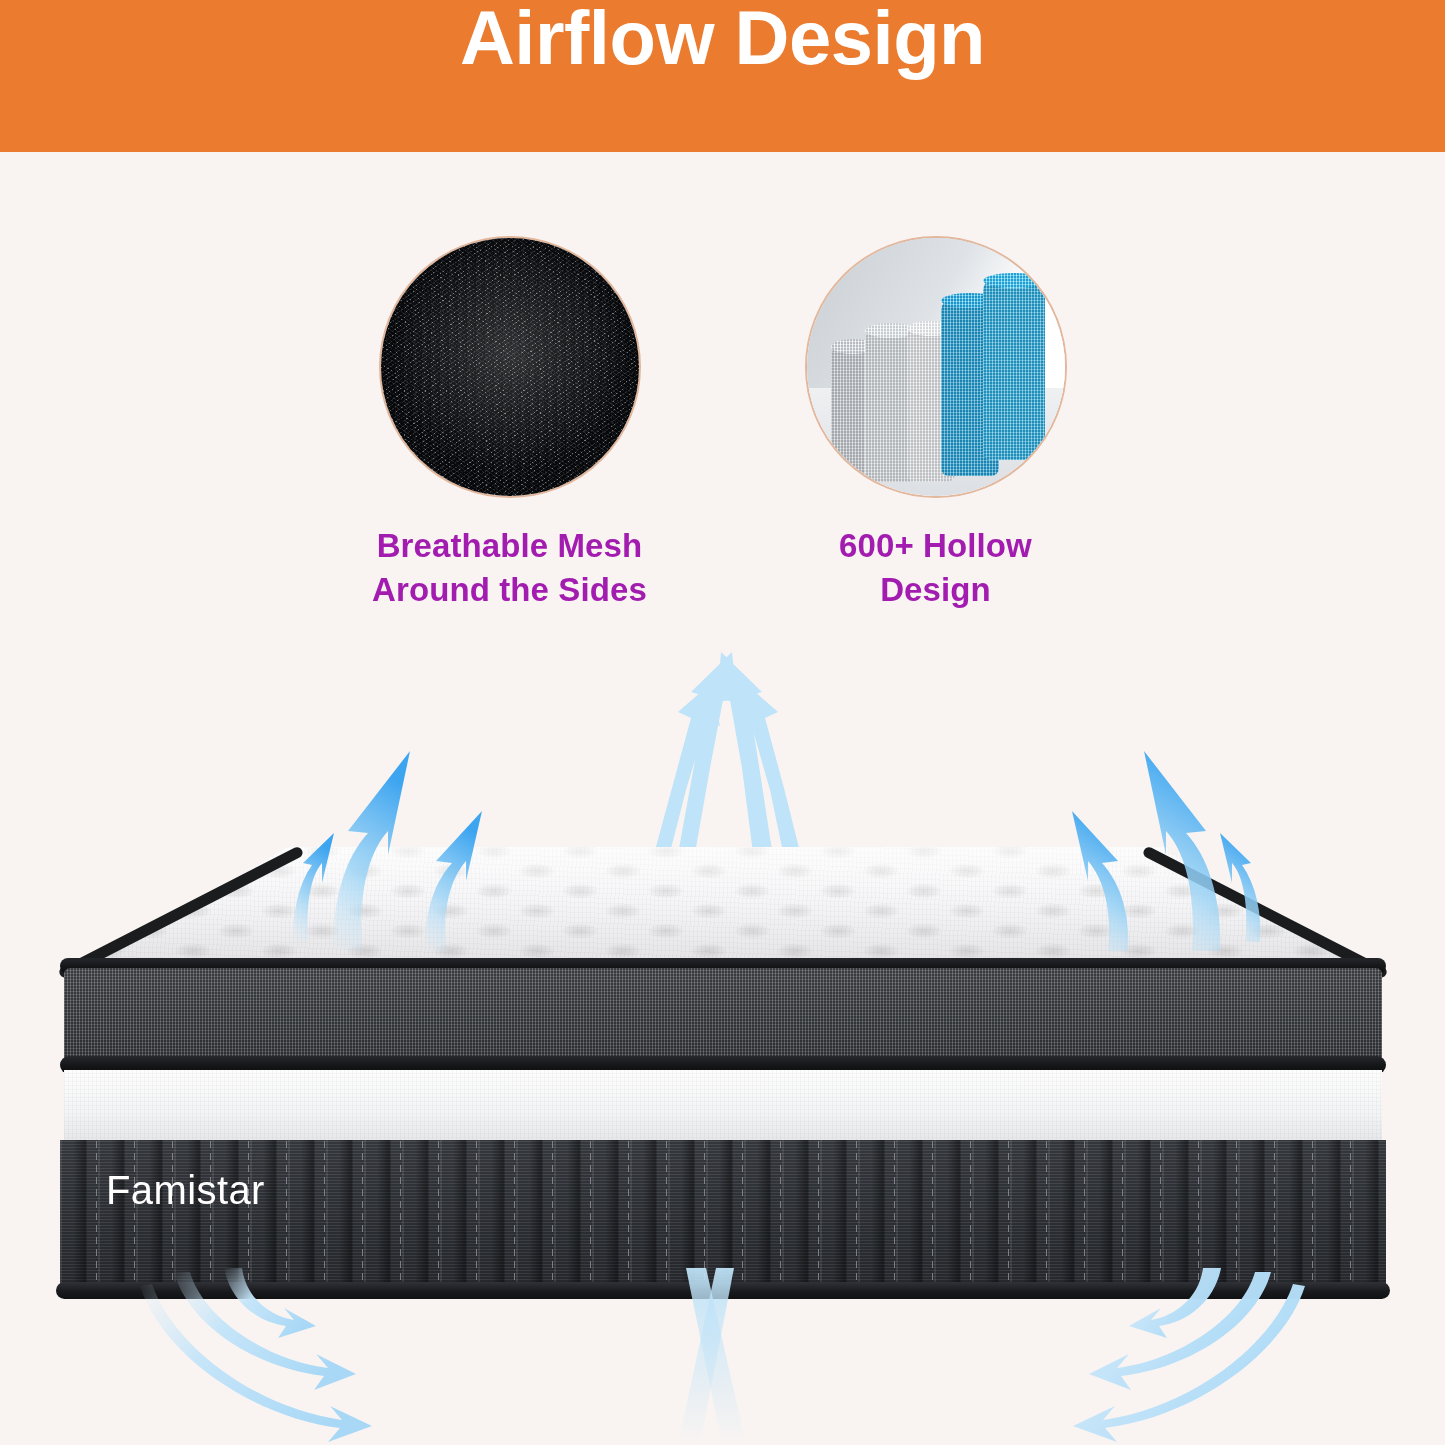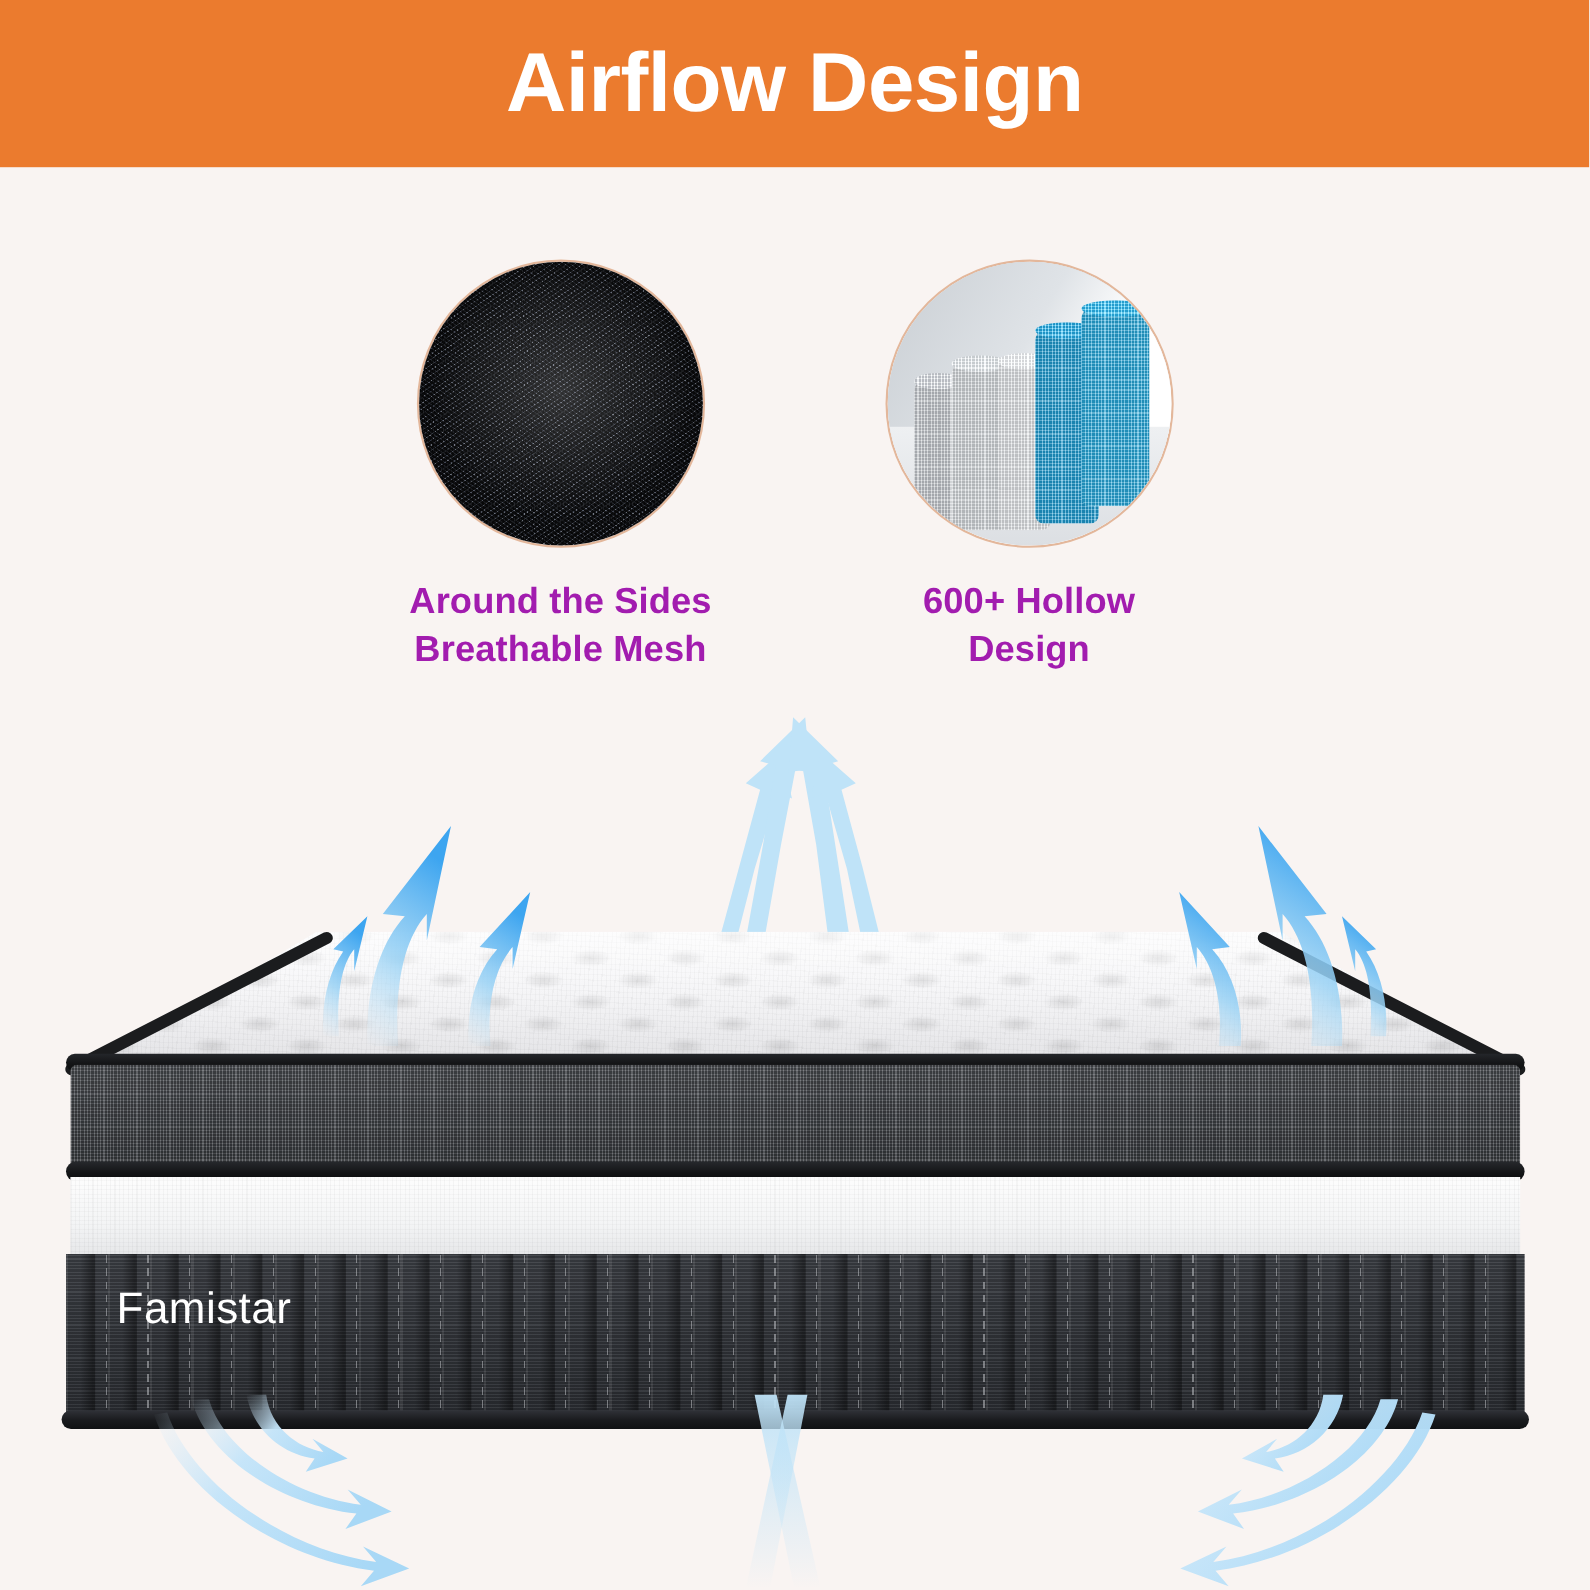--- a/index.html
+++ b/index.html
@@ -8,21 +8,21 @@
     background:#F9F4F2;
     font-family:"Liberation Sans","DejaVu Sans",sans-serif;
     position:relative;
   }
   .page{position:absolute;inset:0;background:#F9F4F2;overflow:hidden;}
 
   
   .banner{
     position:absolute;left:0;top:0;width:1445px;height:152px;
     background:#EB7B2E;
-    display:flex;align-items:center;justify-content:center;
+    display:flex;justify-content:center;
   }
   .banner-title{
     color:#FFFFFF;font-size:76px;font-weight:bold;letter-spacing:-0.5px;
     line-height:1;font-family:"Liberation Sans","DejaVu Sans",sans-serif;
   }
 
   
   .features{
     position:absolute;left:0;top:236px;width:1445px;height:380px;
     display:flex;justify-content:center;gap:136px;
@@ -222,22 +222,22 @@
   </div>
 
   <div class="features">
 
 
     <div class="feature">
       <div class="circle">
         <div class="circle-inner mesh"></div>
       </div>
       <div class="feat-caption">
+        <div>Breathable Mesh</div>
         <div>Around the Sides</div>
-        <div>Breathable Mesh</div>
       </div>
     </div>
 
     <div class="feature">
       <div class="circle">
         <div class="circle-inner springs">
           <div class="sp-wall"></div>
           <div class="sp-floor"></div>
 
           <div class="cyl" style="left:24px;top:108px;width:44px;height:136px;background-color:#c6cacf;"></div>

